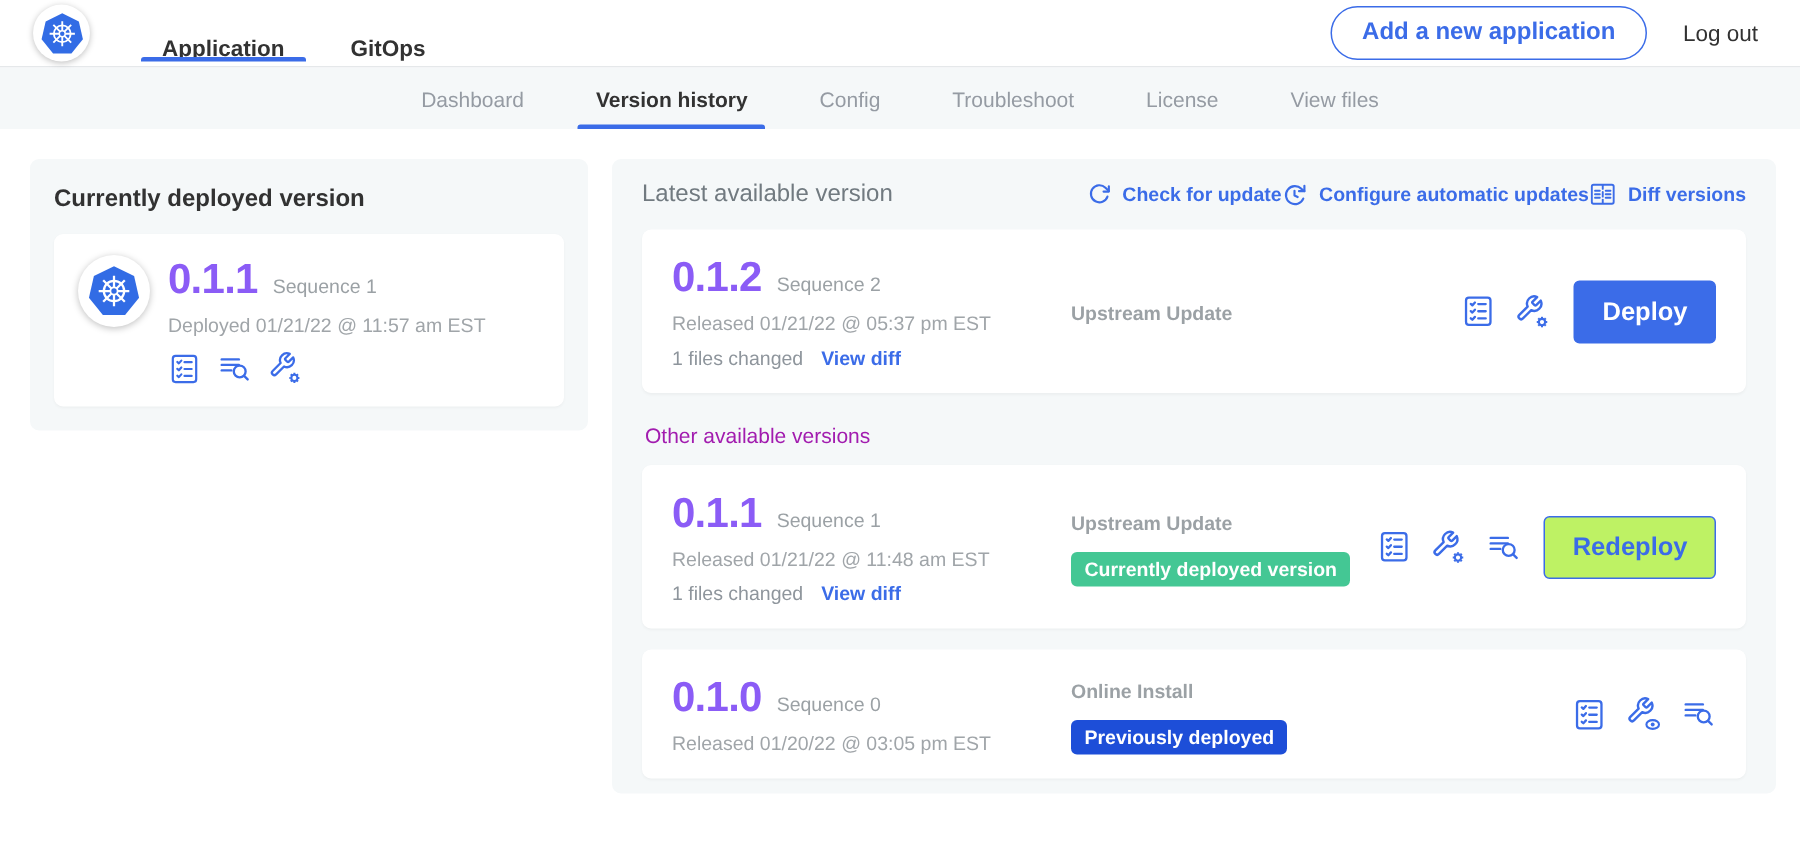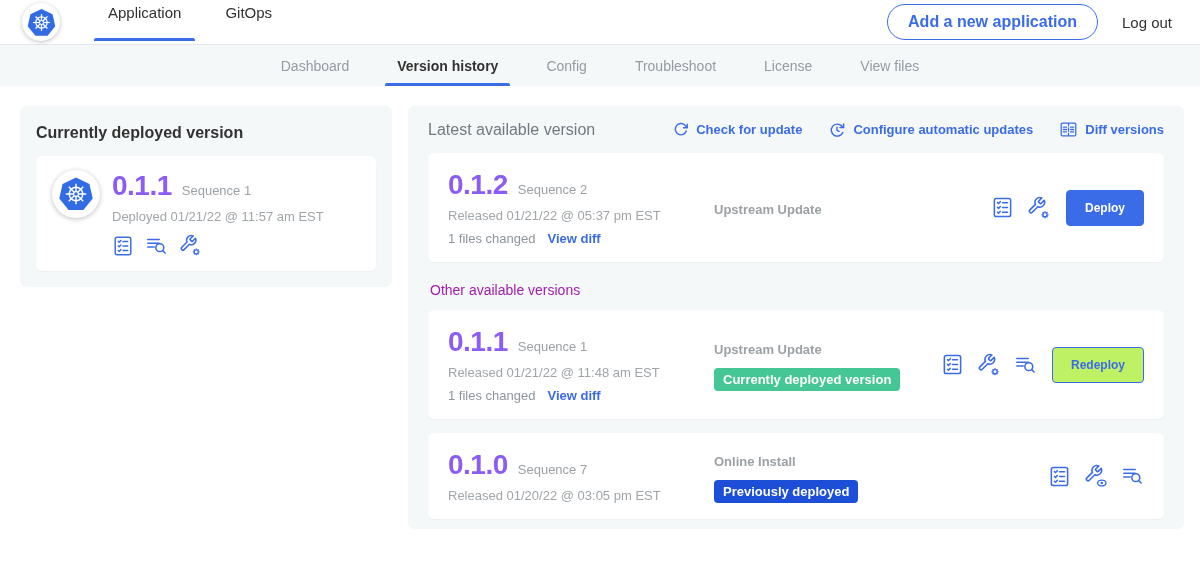--- a/index.html
+++ b/index.html
@@ -5,22 +5,22 @@
   * { box-sizing: border-box; margin: 0; padding: 0; }
   html,body { width:1200px; height:564px; background:#fff;
     font-family:"Liberation Sans", sans-serif; color:#323232; overflow:hidden; }
 
   
   .topnav { height:45px; background:#fff; border-bottom:1px solid #e5e8ea;
     display:flex; align-items:center; padding:0 22px; }
   .logo-avatar { width:38px; height:38px; border-radius:50%; background:#fff;
     box-shadow:0 1px 4px rgba(0,0,0,.25); display:flex; align-items:center;
     justify-content:center; margin-right:26px; }
-  .topnav-tab { position:relative; height:37px; display:flex; align-items:flex-start;
-    padding:0 22px; font-size:15px; font-weight:400; color:#323232; cursor:pointer; }
+  .topnav-tab { position:relative; height:37px; display:flex; align-items:flex-end;
+    padding:0 22px; font-size:15px; font-weight:700; color:#323232; cursor:pointer; }
   .topnav-tab .underline { position:absolute; left:8px; right:8px; bottom:0;
     height:3px; background:#3b6ce8; border-radius:2px 2px 0 0; display:none; }
   .topnav-tab.active .underline { display:block; }
   .topnav-spacer { flex:1; }
   .add-app-btn { border:1px solid #3b6ce8; background:#fff; color:#3b6ce8;
     font-weight:700; font-size:16px; padding:8px 20px; border-radius:18px;
     cursor:pointer; font-family:inherit; }
   .logout { font-size:15px; color:#323232; margin-left:24px; margin-right:6px; cursor:pointer; }
 
   
@@ -48,37 +48,37 @@
   .version-num { font-size:28px; font-weight:700; color:#8b5cf6; letter-spacing:-.5px; }
   .muted { font-size:13px; color:#9ba1a5; }
   .muted-bold { font-size:13px; font-weight:700; color:#9ba1a5; }
   .date-line { font-size:13px; color:#a0a5a9; margin-top:7px; }
   .icon-row { display:flex; align-items:center; gap:11px; margin-top:10px; }
   .icon-row svg, .card-icons svg { display:block; cursor:pointer; }
 
   .right-panel { flex:1; padding:14px 20px 10px 20px; }
   .rp-header { display:flex; align-items:center; margin-bottom:14px; }
   .rp-title { font-size:16px; color:#717a80; font-weight:500; }
-  .rp-links { margin-left:auto; display:flex; align-items:center; gap:26px; }
+  .rp-links { margin-left:auto; display:flex; align-items:center; }
   .rp-link { display:flex; align-items:center; gap:7px; color:#3b6ce8;
     font-size:13px; font-weight:700; cursor:pointer; }
 
   .version-card { background:#fff; border-radius:6px; padding:16px 20px;
     display:flex; align-items:center; box-shadow:0 1px 2px rgba(0,0,0,.04); }
   .vc-left { width:256px; }
   .files-row { display:flex; align-items:flex-end; gap:12px; margin-top:8px; }
   .view-diff { font-size:13px; font-weight:700; color:#3b6ce8; cursor:pointer; }
   .vc-mid { flex:1; padding:2px 10px 0 10px; align-self:center; }
   .badge { display:inline-block; margin-top:10px; padding:4px 9px; border-radius:4px;
     font-size:13px; font-weight:700; color:#fff; }
   .badge-green { background:#44c794; }
   .badge-gray { background:#1d4ed8; }
   .vc-right { display:flex; align-items:center; gap:15px; }
   .card-icons { display:flex; align-items:center; gap:13px; }
-  .btn { font-family:inherit; font-size:12px; font-weight:700; border-radius:4px;
+  .btn { font-family:inherit; font-size:17px; font-weight:700; border-radius:4px;
     padding:10px 18px; cursor:pointer; }
   .btn-primary { background:#3b6ce8; border:1px solid #3b6ce8; color:#fff; }
   .btn-outline { background:#bef264; border:1px solid #3b6ce8; color:#3b6ce8; }
 
   .other-title { font-size:14px; color:#a21caf; margin:20px 0 12px 2px; }
   .card-gap { height:14px; }
 </style>
 </head>
 <body>
 
@@ -314,21 +314,21 @@
         <button class="btn btn-outline">Redeploy</button>
       </div>
     </div>
 
     <div class="card-gap"></div>
 
     <div class="version-card">
       <div class="vc-left">
         <div class="version-line">
           <span class="version-num">0.1.0</span>
-          <span class="muted">Sequence 7</span>
+          <span class="muted">Sequence 0</span>
         </div>
         <div class="date-line">Released 01/20/22 @ 03:05 pm EST</div>
       </div>
       <div class="vc-mid">
         <span class="muted-bold">Online Install</span><br>
         <span class="badge badge-gray">Previously deployed</span>
       </div>
       <div class="vc-right">
         <div class="card-icons">
           <svg width="23" height="23" viewBox="0 0 24 24">

